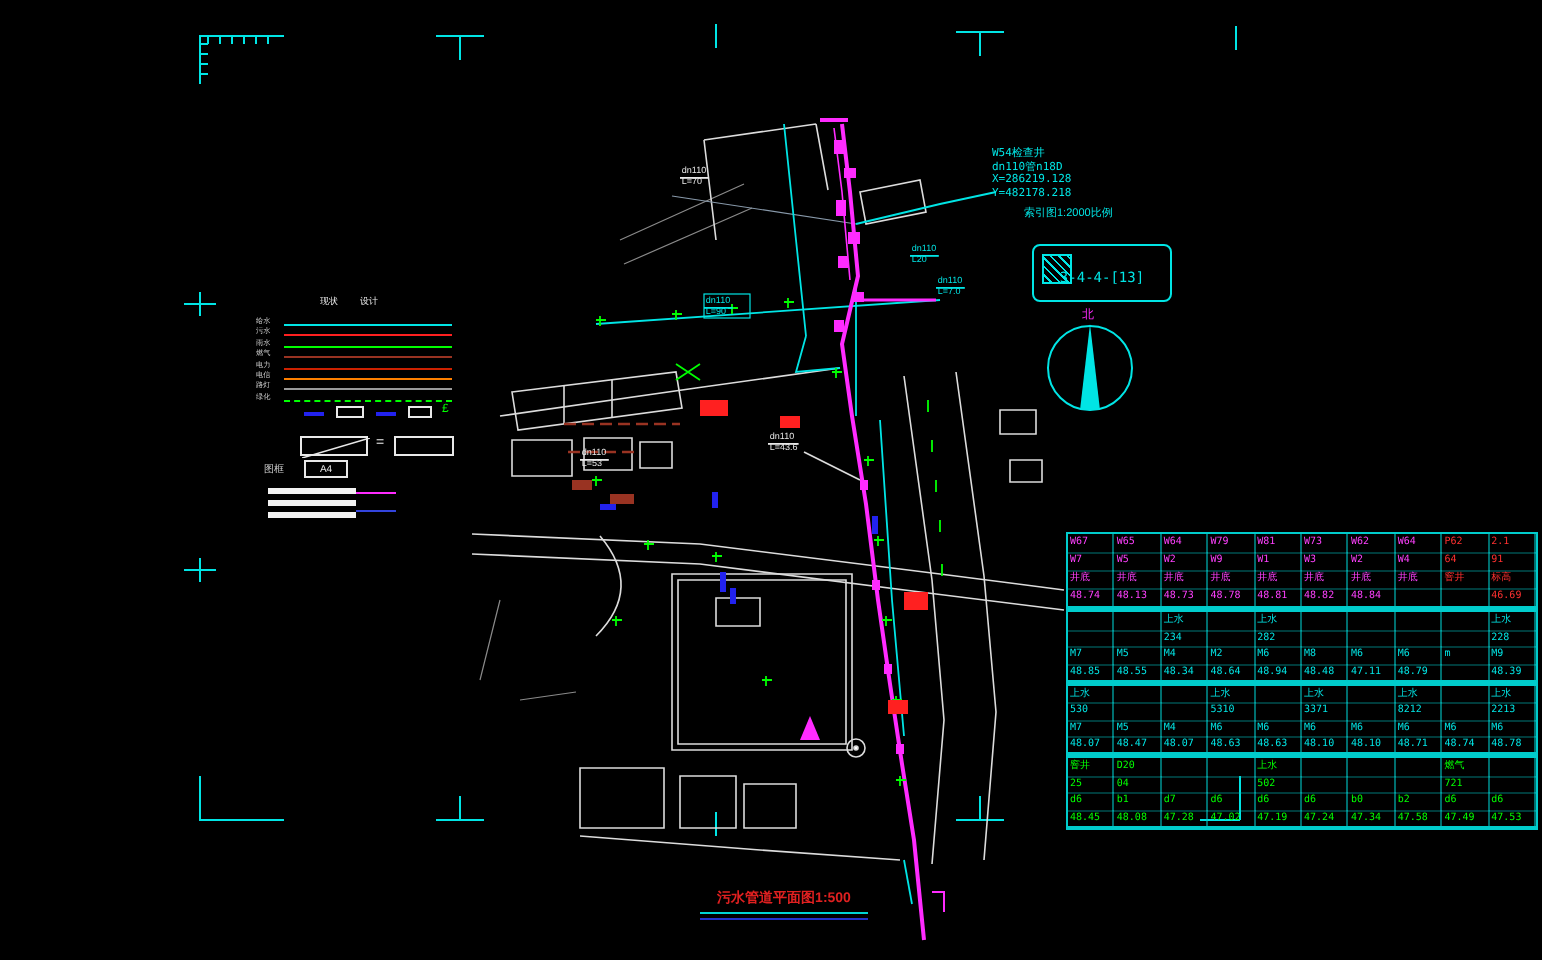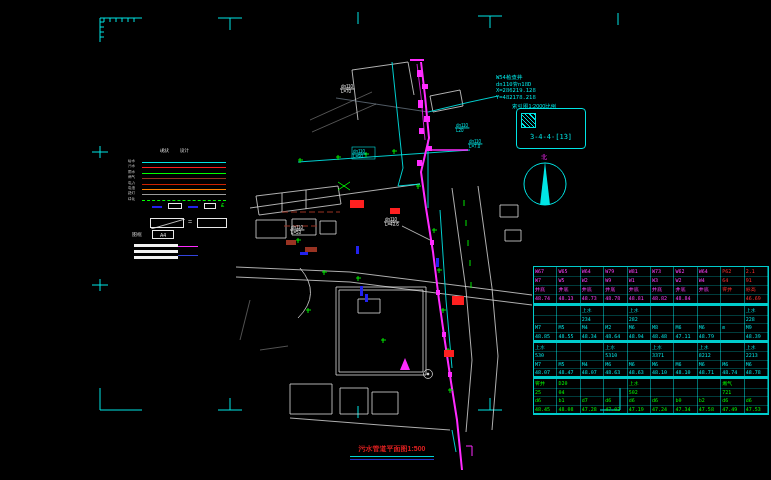--- a/index.html
+++ b/index.html
@@ -16,21 +16,21 @@
   .lsym{position:absolute;}
   .lbox{position:absolute;border:1px solid #e8e8e8;box-sizing:border-box;}
   .lbar{position:absolute;background:#f2f2f2;height:3px;width:44px;}
   
   .plabel{position:absolute;font-size:5px;line-height:5px;white-space:nowrap;transform:scale(.9);transform-origin:left top;}
   .plabel div{padding:0 1px;}
   
   .coord-note{position:absolute;left:496px;top:74px;color:#00e5e5;font-size:5.5px;line-height:6.5px;font-family:"DejaVu Sans Mono",monospace;}
   
   .index-caption{position:absolute;left:512px;top:103px;color:#00e5e5;font-size:5.5px;}
-  .index-box{position:absolute;left:516px;top:108px;width:70px;height:41px;border:1px solid #00e5e5;border-radius:4px;box-sizing:border-box;}
+  .index-box{position:absolute;left:516px;top:122px;width:70px;height:29px;border:1px solid #00e5e5;border-radius:4px;box-sizing:border-box;}
   .index-hatch{position:absolute;left:4px;top:4px;width:13px;height:13px;border:1px solid #00e5e5;
      background:repeating-linear-gradient(45deg,transparent 0 2px,#00e5e5 2px 3px);}
   .index-label{position:absolute;left:0;right:0;bottom:7px;text-align:center;color:#00e5e5;font-size:7px;font-family:"DejaVu Sans Mono",monospace;}
   
   .north-label{position:absolute;left:541px;top:153px;color:#ff2bff;font-size:6px;}
   
   .utility-table{position:absolute;left:533px;top:266px;width:236px;}
   .tgroup{border:1px solid #00cccc;border-bottom-width:2px;box-sizing:border-box;}
   .trow{display:flex;}
   .tcell{flex:1 1 0;font-size:5px;line-height:1.6;height:100%;border-right:1px solid rgba(0,200,200,.55);

